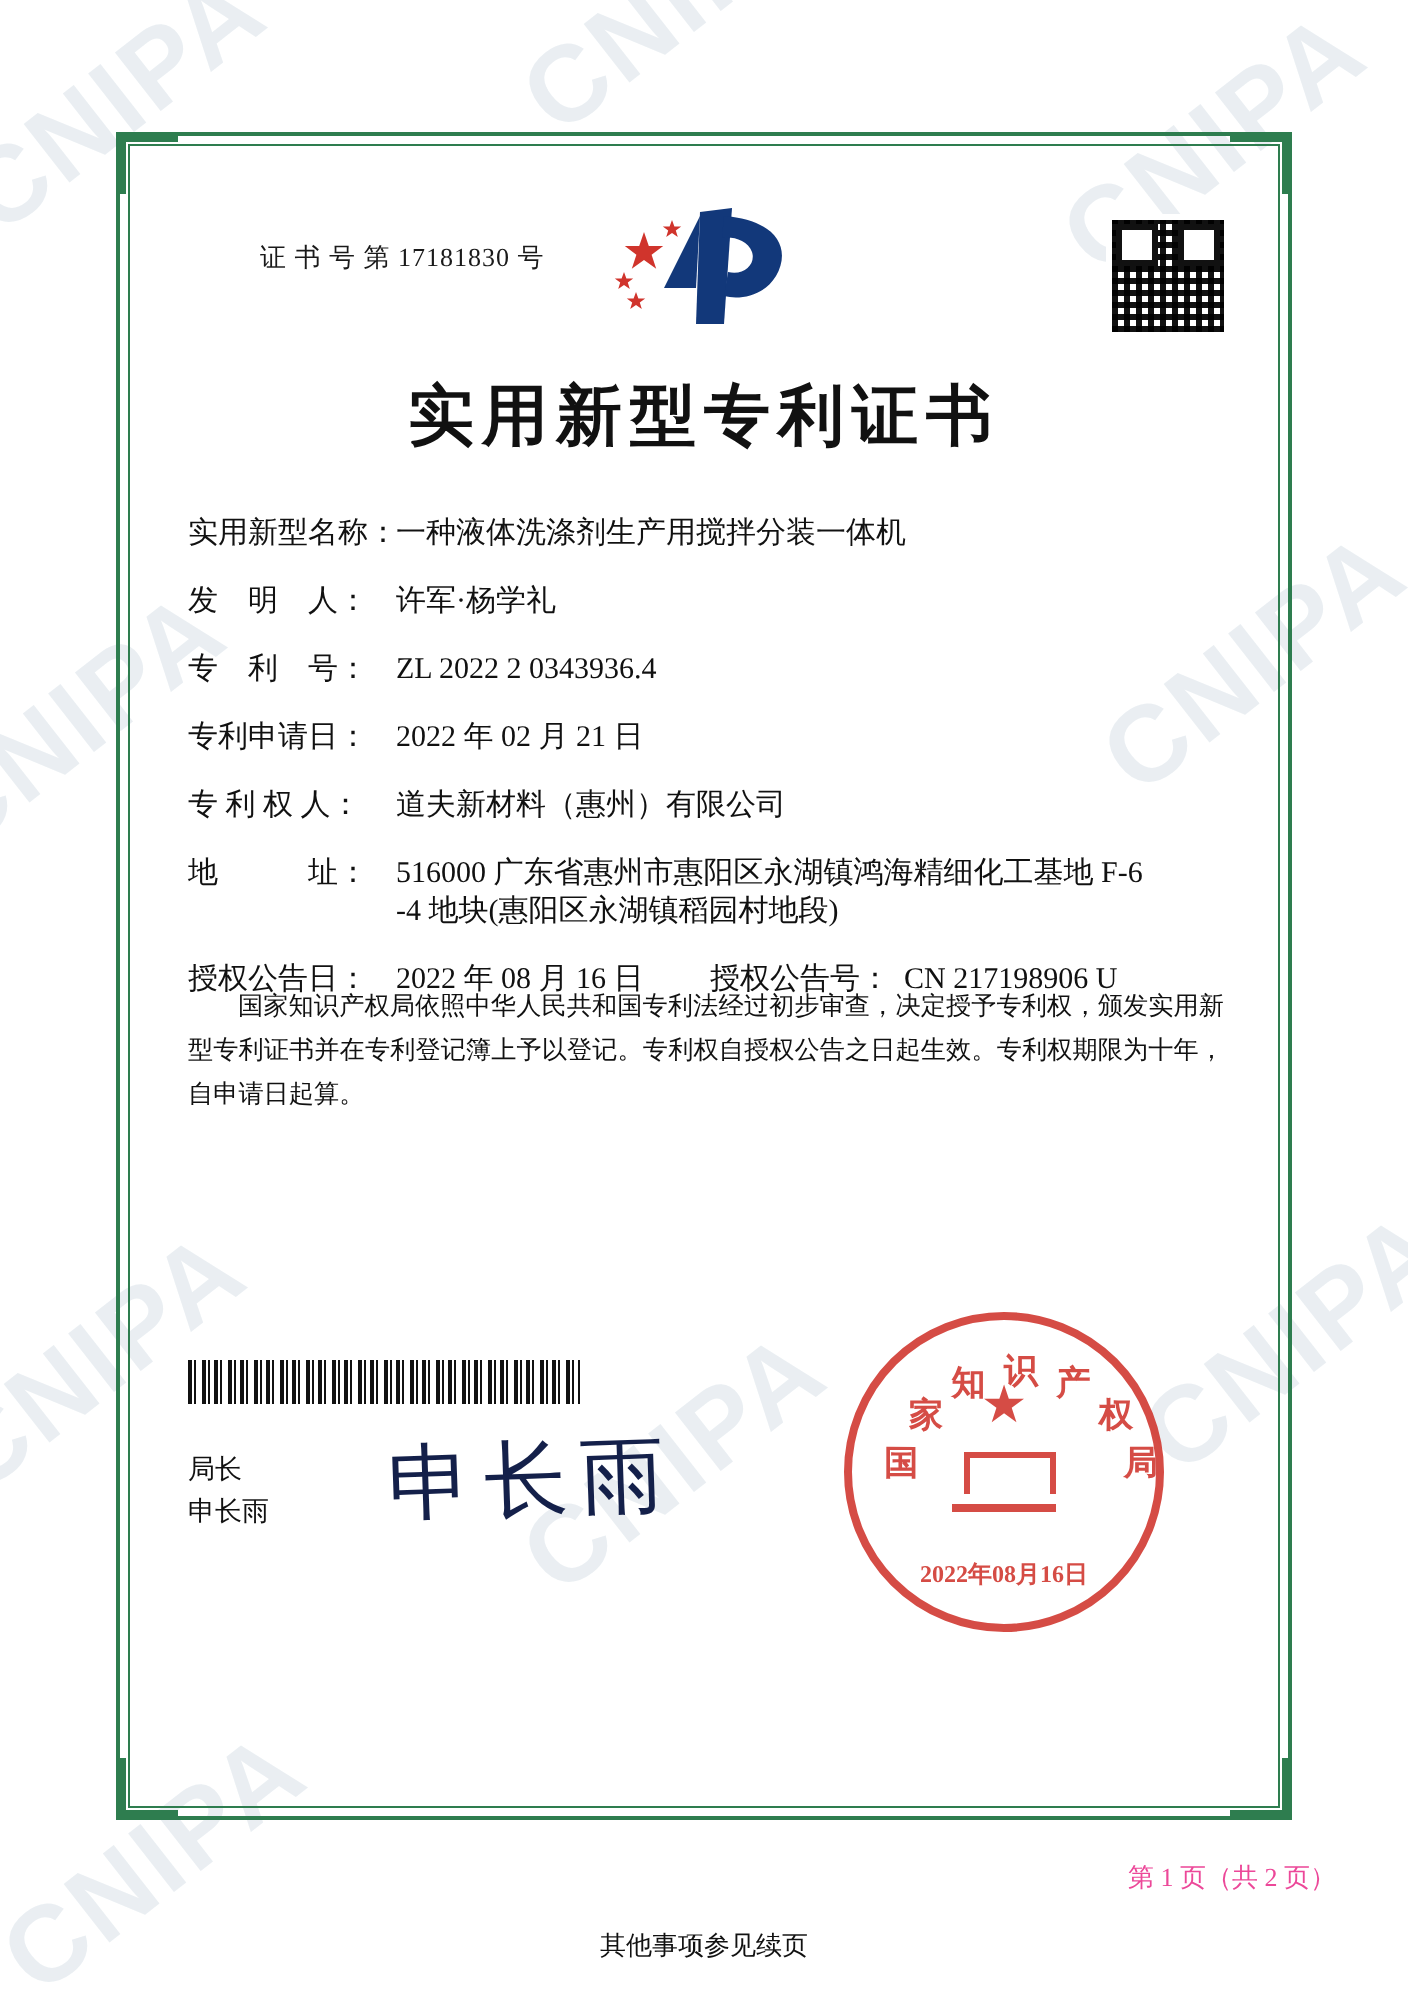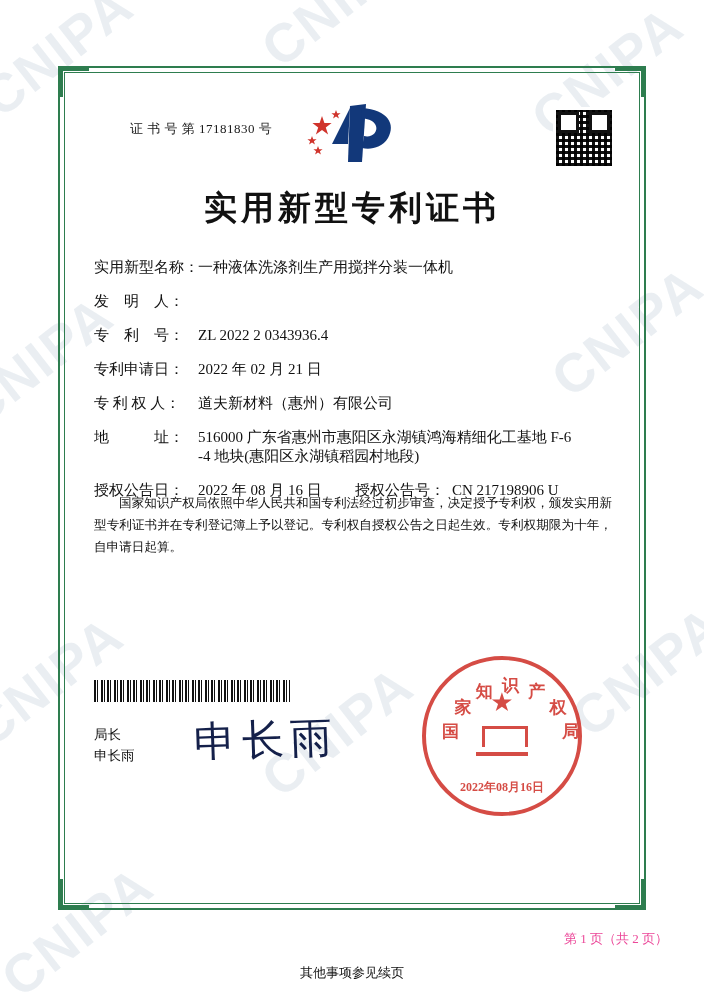--- a/index.html
+++ b/index.html
@@ -347,20 +347,21 @@
 
     <div class="fields">
 
       <div class="frow">
         <div class="flabel">实用新型名称：</div>
         <div class="fvalue">一种液体洗涤剂生产用搅拌分装一体机</div>
       </div>
 
       <div class="frow">
         <div class="flabel">发　明　人：</div>
+        <div class="fvalue">许军·杨学礼</div>
       </div>
 
       <div class="frow">
         <div class="flabel">专　利　号：</div>
         <div class="fvalue">ZL 2022 2 0343936.4</div>
       </div>
 
       <div class="frow">
         <div class="flabel">专利申请日：</div>
         <div class="fvalue">2022 年 02 月 21 日</div>

